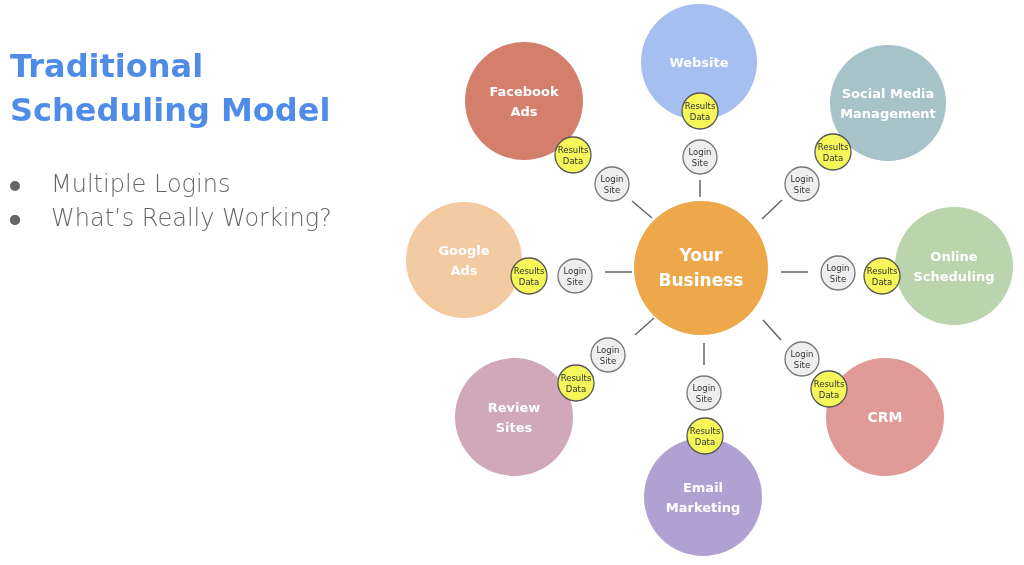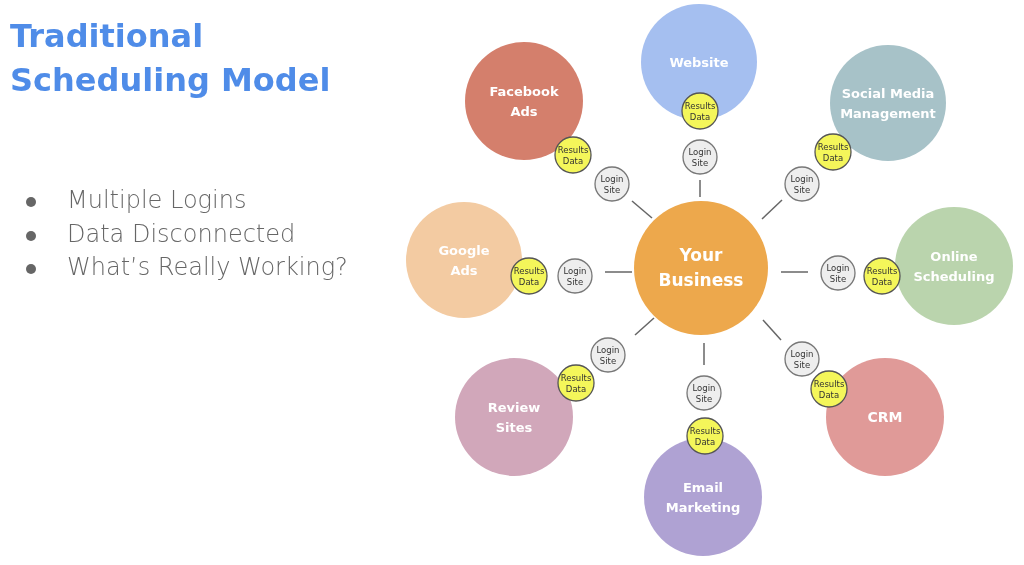--- a/index.html
+++ b/index.html
@@ -1,23 +1,23 @@
 <!DOCTYPE html>
 <html><head>
   <meta charset="utf-8">
   <style>
     html, body { margin: 0; padding: 0; background: #ffffff; }
     body { width: 1024px; height: 565px; position: relative; overflow: hidden; font-family: "Liberation Sans", sans-serif; }
     .title {
-      position: absolute; left: 10px; top: 14px;
+      position: absolute; left: 10px; top: 44px;
       color: #4f8ce8; font-weight: bold; font-size: 32px; line-height: 44px;
       font-family: "DejaVu Sans", sans-serif; letter-spacing: 0px;
     }
     .title div { white-space: nowrap; }
-    .bullets { position: absolute; left: 8px; top: 168px; margin: 16px; padding: 0; list-style: none; }
+    .bullets { position: absolute; left: 8px; top: 168px; margin: 0; padding: 0; list-style: none; }
     .bullets li {
       position: relative; padding-left: 43px; color: #666666; font-size: 24px; line-height: 33.5px;
       font-family: "DejaVu Sans", sans-serif; white-space: nowrap; font-weight: 300;
     }
     .bullets li .dot {
       position: absolute; left: 2px; top: 13px; width: 10px; height: 10px; border-radius: 50%; background: #666666;
     }
     svg#diagram { position: absolute; left: 0; top: 0; }
     .node-label { fill: #ffffff; font-family: "DejaVu Sans", sans-serif; font-weight: bold; text-anchor: middle; }
     .small-label { fill: #333333; font-family: "DejaVu Sans", sans-serif; text-anchor: middle; font-size: 8.5px; }
@@ -25,21 +25,21 @@
 </head>
 <body>
 
 <div class="title">
   <div>Traditional</div>
   <div>Scheduling Model</div>
 </div>
 
 <ul class="bullets">
   <li><span class="dot"></span><span>Multiple Logins</span></li>
-  <li><span class="dot"></span><span>Data Disconnected</span></li>
+  <li><span class="dot"></span></li>
   <li><span class="dot"></span><span>What’s Really Working?</span></li>
 </ul>
 
 <svg id="diagram" width="1024" height="565" viewBox="0 0 1024 565" xmlns="http://www.w3.org/2000/svg">
     <g>
       <line x1="700" y1="180" x2="700" y2="197" stroke="#666666" stroke-width="1.5"></line>
       <line x1="782" y1="200" x2="762" y2="219" stroke="#666666" stroke-width="1.5"></line>
       <line x1="781" y1="272" x2="808" y2="272" stroke="#666666" stroke-width="1.5"></line>
       <line x1="763" y1="320" x2="781" y2="340" stroke="#666666" stroke-width="1.5"></line>
       <line x1="704" y1="343" x2="704" y2="365" stroke="#666666" stroke-width="1.5"></line>

